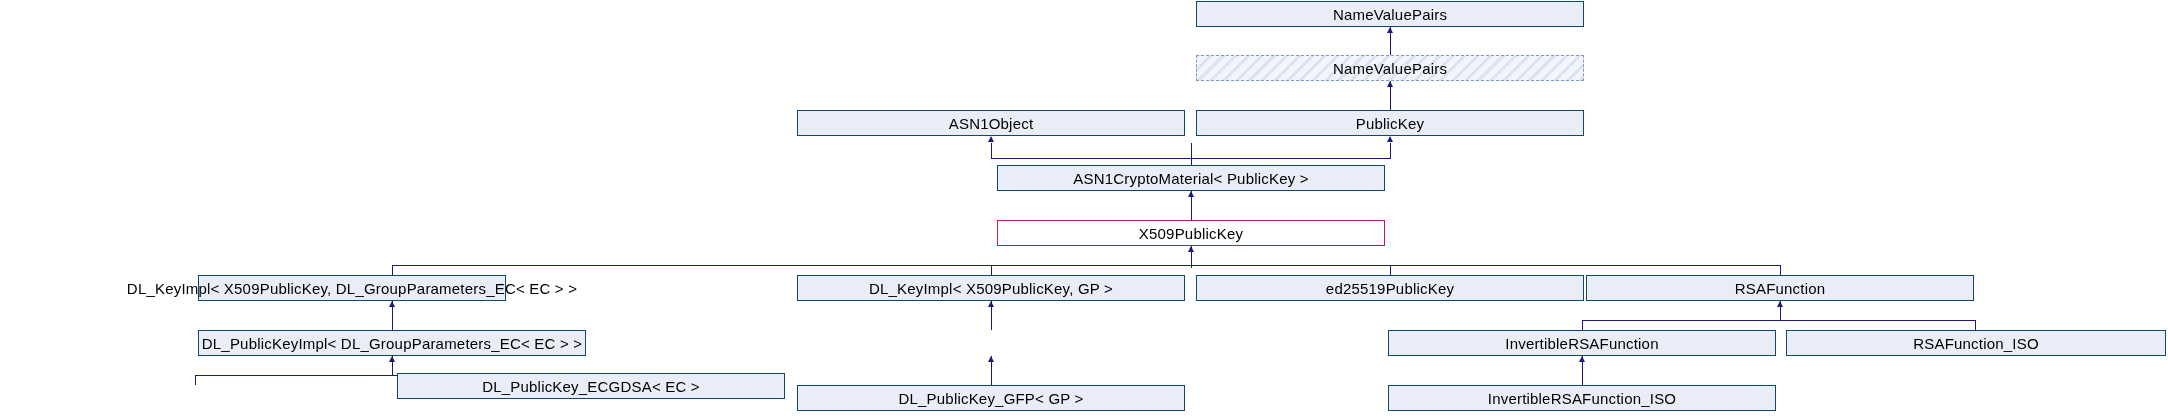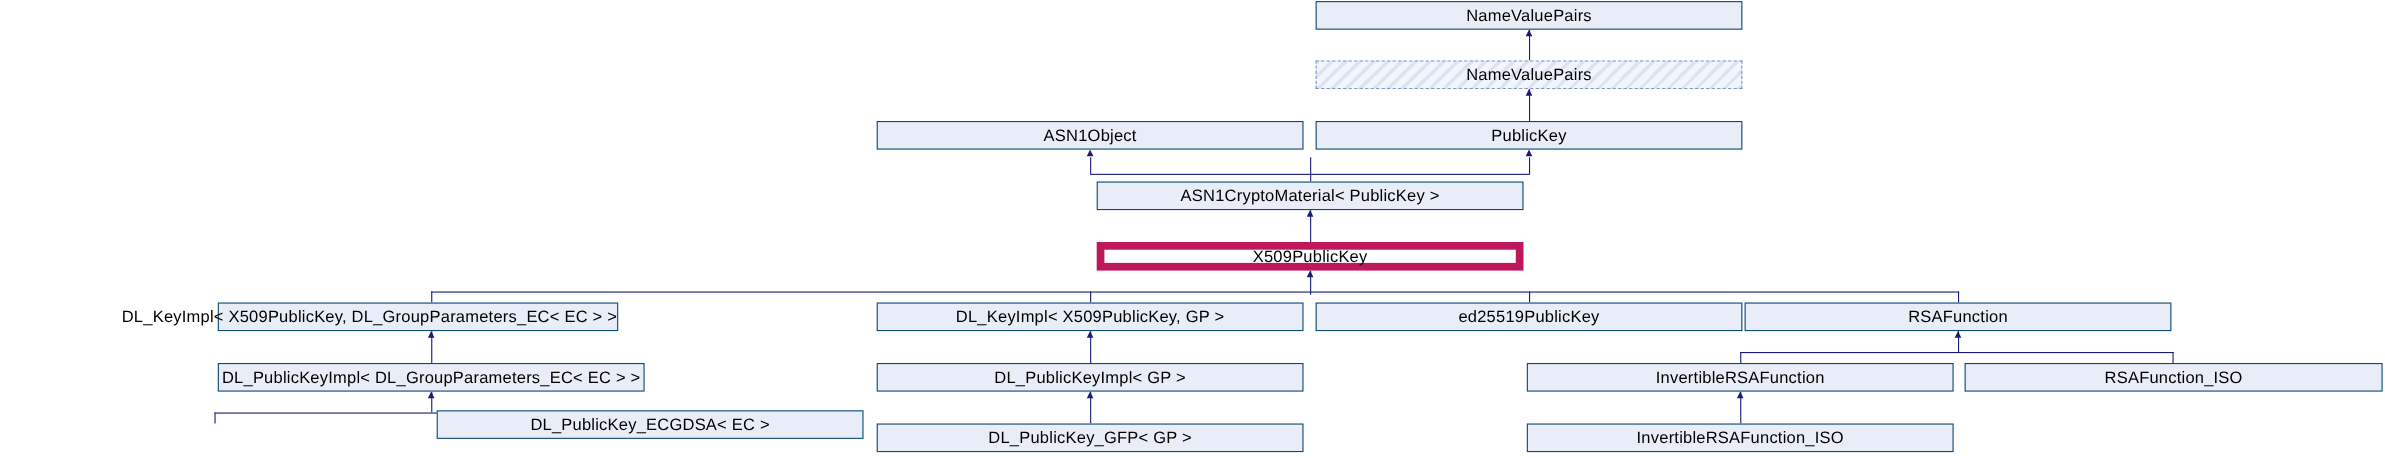--- a/index.html
+++ b/index.html
@@ -26,21 +26,21 @@
     font-size: 15px;
     letter-spacing: 0.2px;
     color: #000000;
     white-space: nowrap;
     background: #e9edf7;
     border: 1px solid #0c4a6e;
     z-index: 3;
   }
   .node.current {
     background: #ffffff;
-    border: 7px solid #be185d;
+    border: 1px solid #be185d;
   }
   .node.abstract {
     border: 1px dashed #8296c8;
     background-color: #f2f5fb;
     background-image: repeating-linear-gradient(
       -45deg,
       rgba(130,150,200,0.20) 0px,
       rgba(130,150,200,0.20) 3px,
       rgba(255,255,255,0) 3px,
       rgba(255,255,255,0) 9px
@@ -115,37 +115,34 @@
     </div>
     <div class="node" style="left: 1196px; top: 110px; width: 388px; height: 26px;">
       <span>PublicKey</span>
     </div>
     <div class="node" style="left: 997px; top: 165px; width: 388px; height: 26px;">
       <span>ASN1CryptoMaterial&lt; PublicKey &gt;</span>
     </div>
     <div class="node current" style="left: 997px; top: 220px; width: 388px; height: 26px;">
       <span>X509PublicKey</span>
     </div>
-    <div class="node" style="left: 198px; top: 275px; width: 364px; height: 26px; justify-content: flex-end;">
+    <div class="node" style="left: 198px; top: 275px; width: 308px; height: 26px;">
       <span>DL_KeyImpl&lt; X509PublicKey, DL_GroupParameters_EC&lt; EC &gt; &gt;</span>
     </div>
     <div class="node" style="left: 797px; top: 275px; width: 388px; height: 26px;">
       <span>DL_KeyImpl&lt; X509PublicKey, GP &gt;</span>
     </div>
     <div class="node" style="left: 1196px; top: 275px; width: 388px; height: 26px;">
       <span>ed25519PublicKey</span>
     </div>
     <div class="node" style="left: 1586px; top: 275px; width: 388px; height: 26px;">
       <span>RSAFunction</span>
     </div>
     <div class="node" style="left: 198px; top: 330px; width: 388px; height: 26px;">
       <span>DL_PublicKeyImpl&lt; DL_GroupParameters_EC&lt; EC &gt; &gt;</span>
-    </div>
-    <div class="node" style="left: 797px; top: 330px; width: 388px; height: 26px;">
-      <span>DL_PublicKeyImpl&lt; GP &gt;</span>
     </div>
     <div class="node" style="left: 1388px; top: 330px; width: 388px; height: 26px;">
       <span>InvertibleRSAFunction</span>
     </div>
     <div class="node" style="left: 1786px; top: 330px; width: 380px; height: 26px;">
       <span>RSAFunction_ISO</span>
     </div>
     <div class="node" style="left: 397px; top: 373px; width: 388px; height: 26px;">
       <span>DL_PublicKey_ECGDSA&lt; EC &gt;</span>
     </div>

